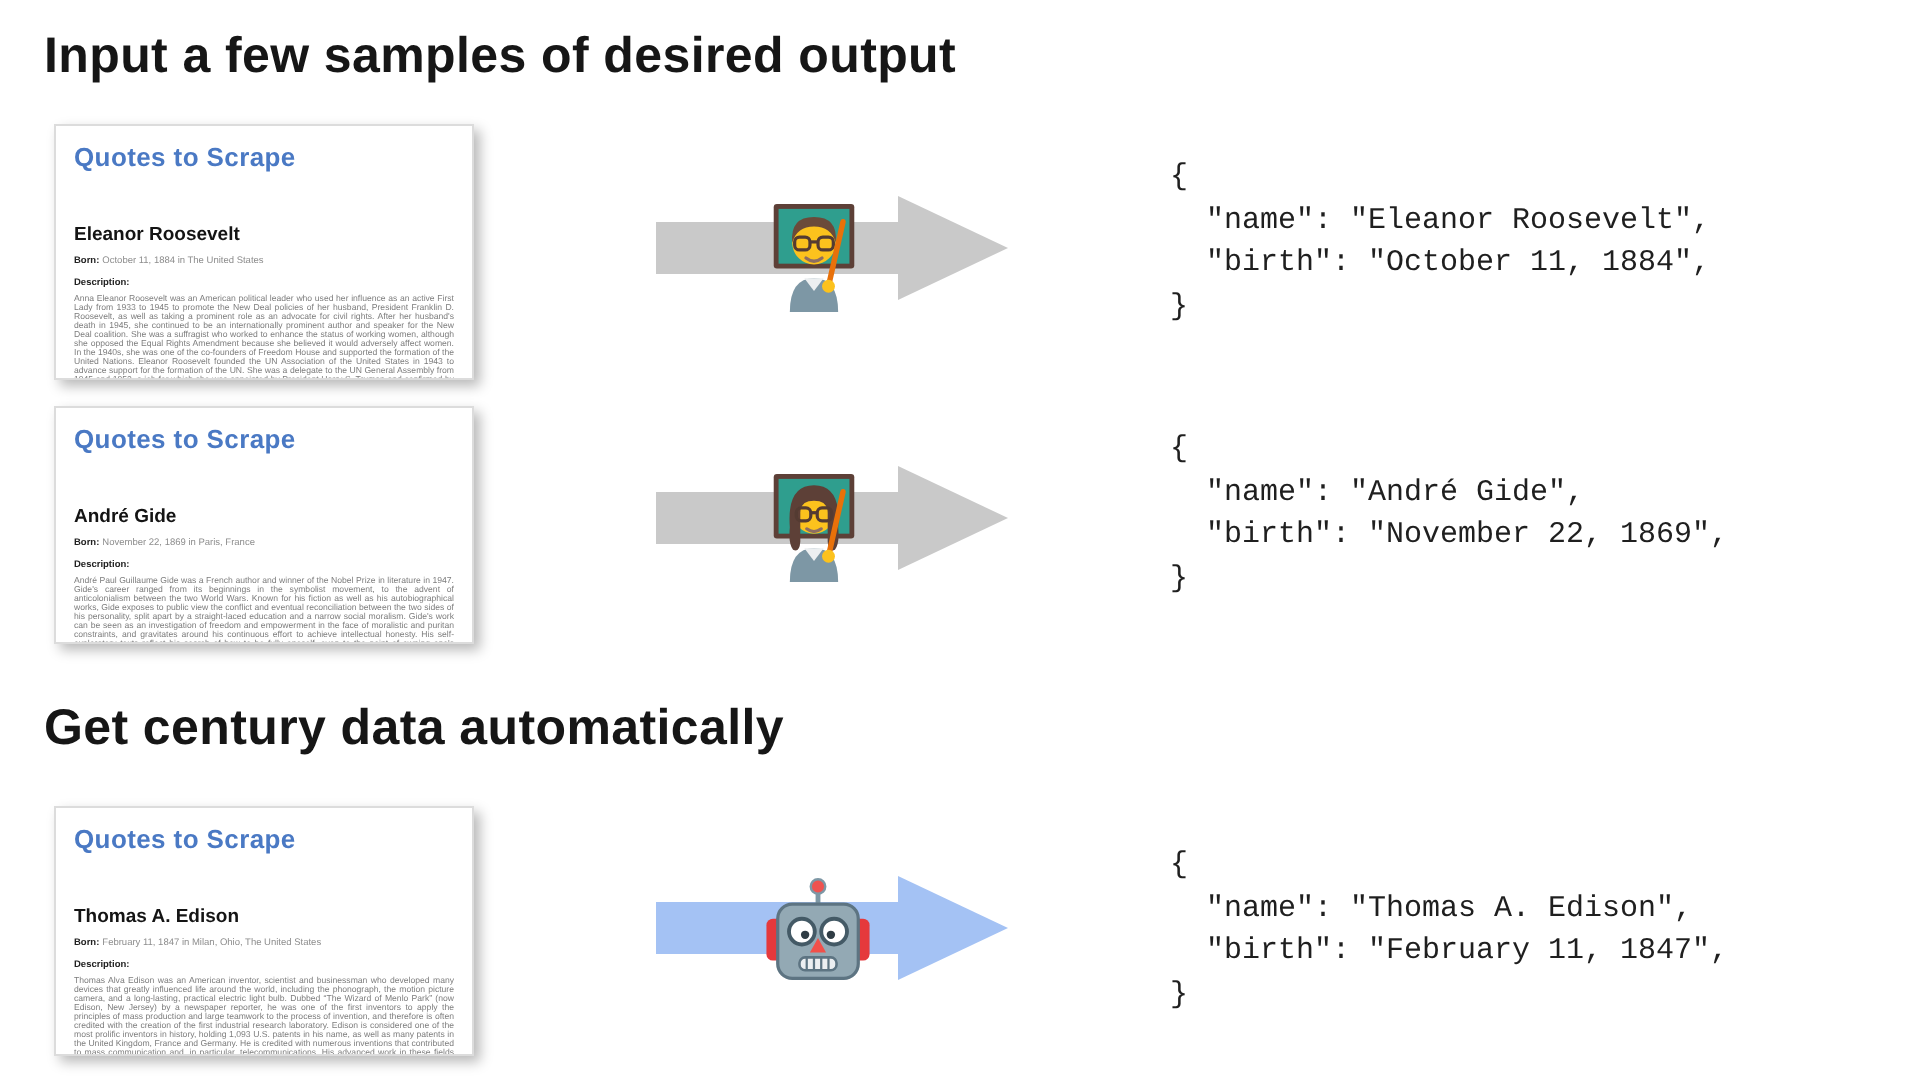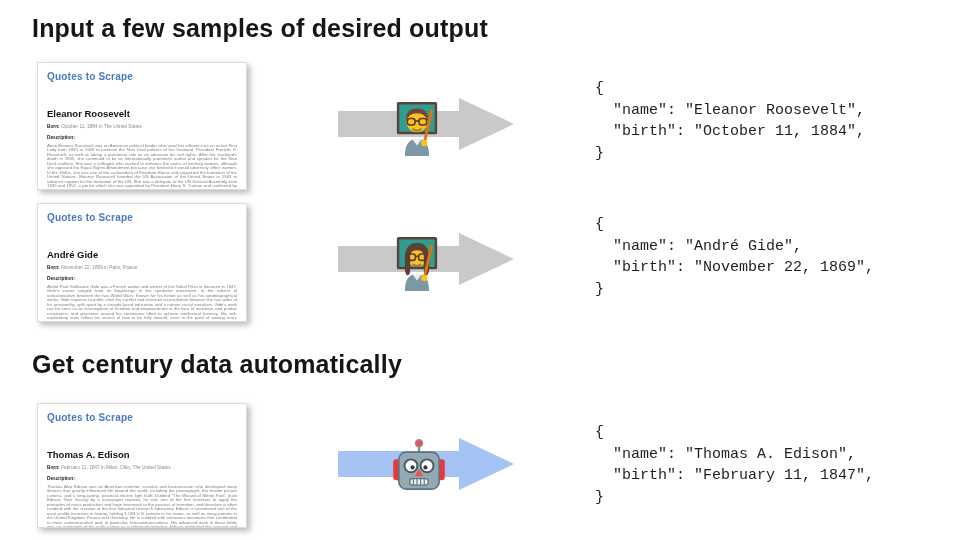--- a/index.html
+++ b/index.html
@@ -1,31 +1,31 @@
 <!DOCTYPE html>
 <html><head>
 <meta charset="utf-8">
 <style>
   html,body { margin:0; padding:0; background:#fff; }
   .slide {
     position:relative; width:948px; height:540px; background:#ffffff;
-    font-family:"Liberation Sans", sans-serif; overflow:hidden;margin-left:10px;
+    font-family:"Liberation Sans", sans-serif; overflow:hidden;
   }
   .section-title {
     position:absolute; left:22px; font-size:25px; font-weight:700;
     color:#161616; letter-spacing:0.2px;
   }
   
   .doc-card {
     position:absolute; left:27px; width:210px; box-sizing:border-box;
     background:#fff; border:1px solid #dcdcdc;
     box-shadow:3px 3px 6px rgba(0,0,0,0.28);
     padding:8px 9px; overflow:hidden;
   }
-  .doc-title { font-size:10px; font-weight:700; letter-spacing:0.2px; }
+  .doc-title { font-size:13px; font-weight:700; letter-spacing:0.2px; }
   .doc-body { transform:scale(0.5); transform-origin:0 0; width:200%; }
   .doc-author { font-size:19px; font-weight:700; color:#141414; margin-top:26px; }
   .doc-born { font-size:9.5px; color:#8d8d8d; margin-top:9px; }
   .doc-born b { color:#222; margin-right:3px; }
   .doc-desc-label { font-size:9.5px; font-weight:700; color:#222; margin-top:11px; }
   .doc-desc {
     font-size:8.6px; line-height:9px; color:#7d7d7d;
     text-align:justify; margin-top:6px;
   }
   

